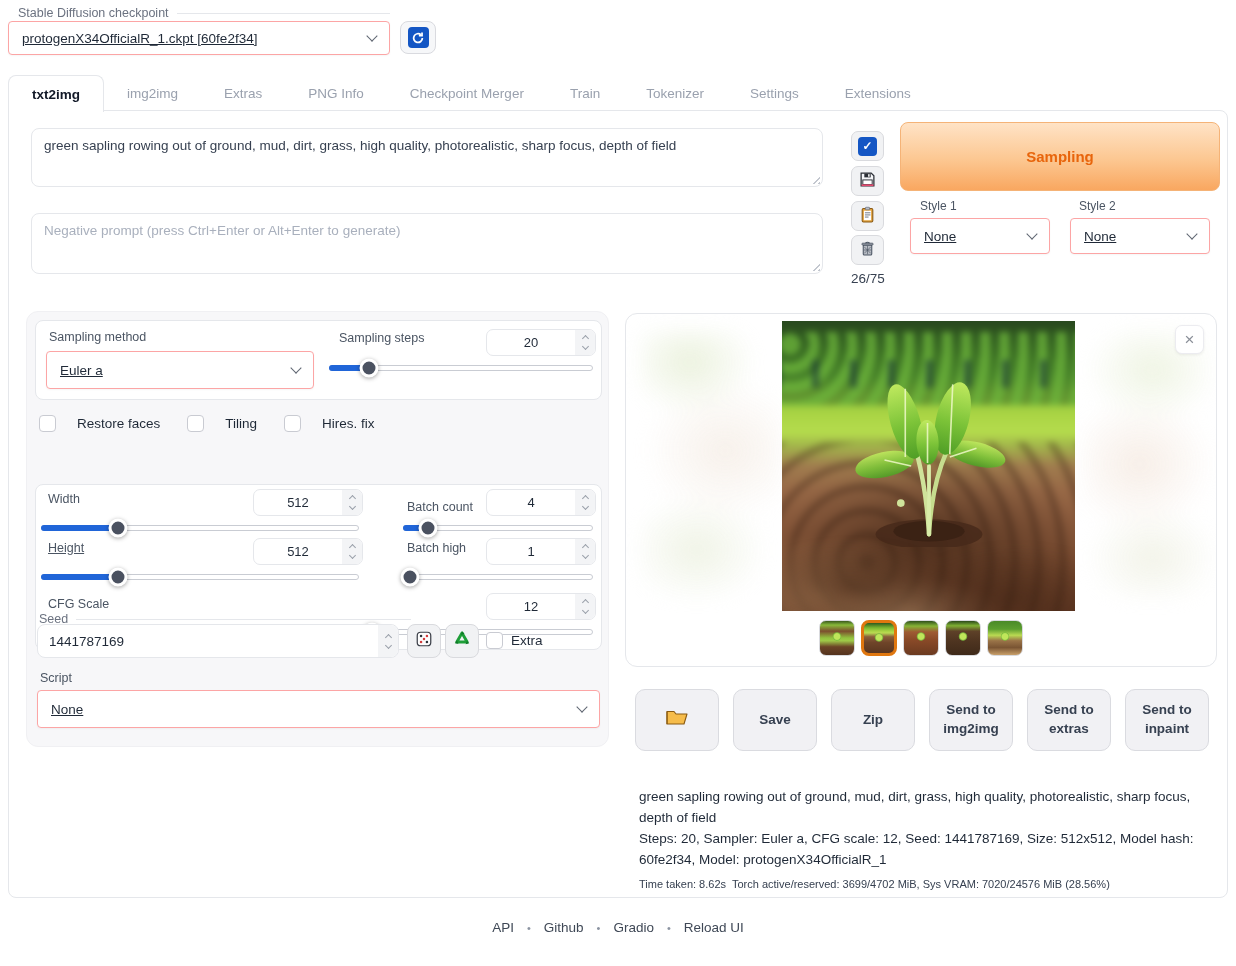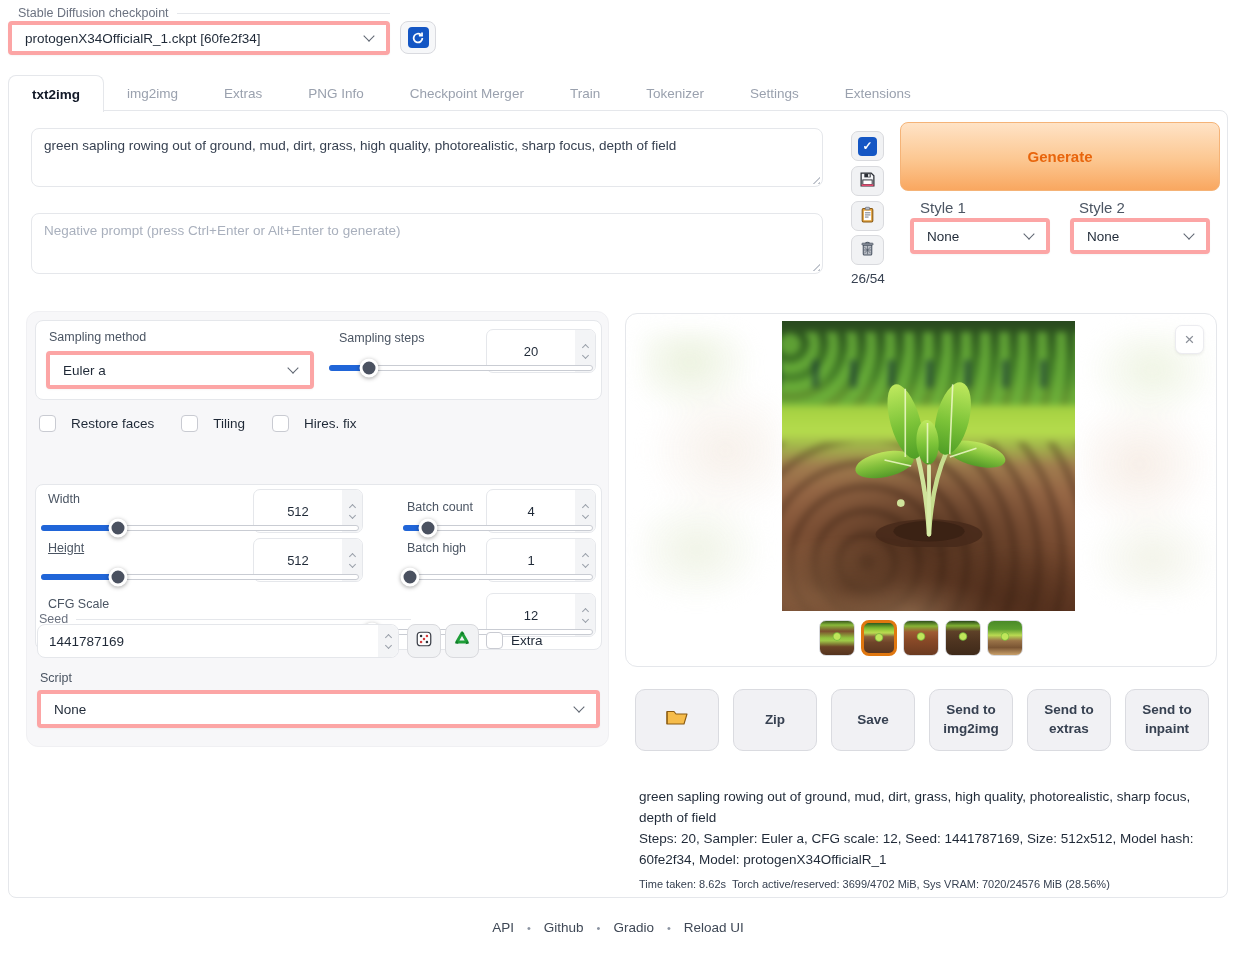--- a/index.html
+++ b/index.html
@@ -3,21 +3,21 @@
 <meta charset="utf-8">
 <style>
   * { box-sizing: border-box; margin: 0; padding: 0; }
   html,body { width:1236px; height:966px; background:#fff; font-family:"Liberation Sans",sans-serif; color:#111827; }
   .page { position:relative; width:1236px; height:966px; overflow:hidden; }
 
   
   .ckpt-wrap { position:absolute; left:8px; top:5px; width:382px; }
   .legend { display:flex; align-items:center; gap:8px; padding-left:10px; height:16px; color:#6b7280; font-size:12.5px; }
   .legend .rule { flex:1; height:1px; background:#e5e7eb; }
-  .select { height:34px; border:4px solid #fca5a5; border-radius:4px; background:#fff; display:flex; align-items:center; padding:0 13px; font-size:13.5px; color:#1f2937; box-shadow:0 1px 2px rgba(0,0,0,.04); cursor:pointer; }
+  .select { height:34px; border:1px solid #fca5a5; border-radius:4px; background:#fff; display:flex; align-items:center; padding:0 13px; font-size:13.5px; color:#1f2937; box-shadow:0 1px 2px rgba(0,0,0,.04); cursor:pointer;text-decoration:underline; }
   .select .val { flex:1; white-space:nowrap; overflow:hidden; }
   .chev { width:8px; height:8px; border-right:1.7px solid #5f6672; border-bottom:1.7px solid #5f6672; transform:rotate(45deg); margin-top:-4px; flex:none; }
   .refresh-btn { position:absolute; left:400px; top:21px; width:36px; height:33px; border:1px solid #d9dadf; border-radius:8px; background:#f6f7f9; display:flex; align-items:center; justify-content:center; cursor:pointer; }
   .refresh-ic { width:21px; height:21px; background:#1456c4; border-radius:4px; display:flex; align-items:center; justify-content:center; }
 
   
   .tabs { position:absolute; left:8px; top:75px; display:flex; height:36px; font-size:13.5px; }
   .tab { padding:0 23px; display:flex; align-items:center; color:#9aa1ae; cursor:pointer; }
   .tab.active { background:#fff; border:1px solid #e5e7eb; border-bottom:none; border-radius:8px 8px 0 0; color:#111827; font-weight:700; position:relative; z-index:2; height:37px; }
 
@@ -29,43 +29,43 @@
   .ta-wrap textarea::placeholder { color:#a9b0bd; }
   .grip { position:absolute; right:3px; bottom:3px; width:10px; height:10px; clip-path:polygon(100% 0,100% 100%,0 100%); background:repeating-linear-gradient(-45deg,#c3c7cf 0 1.5px,transparent 1.5px 4px); pointer-events:none; }
   .prompt-box { left:22px; top:17px; width:792px; height:59px; }
   .neg-box { left:22px; top:102px; width:792px; height:61px; }
 
   .tool-btn { position:absolute; left:842px; width:33px; height:30px; background:#f1f2f4; border:1px solid #d9dade; border-radius:7px; display:flex; align-items:center; justify-content:center; cursor:pointer; }
   .blue-sq { width:19px; height:19px; background:#1456c4; border-radius:4px; color:#fff; font-size:12px; font-weight:700; display:flex; align-items:center; justify-content:center; }
   .counter { position:absolute; left:836px; top:160px; width:46px; text-align:center; font-size:13.5px; color:#374151; }
 
   .generate { position:absolute; left:891px; top:11px; width:320px; height:69px; border:1px solid #f5b377; border-radius:8px; background:linear-gradient(180deg,#ffe3c6 0%,#fcc791 55%,#f9a760 100%); color:#e8650c; font-weight:700; font-size:15px; display:flex; align-items:center; justify-content:center; cursor:pointer; }
-  .mini-label { position:absolute; color:#4b5563; font-size:15px; }
+  .mini-label { position:absolute; color:#4b5563; font-size:12px; }
 
   
   .panel { position:absolute; left:17px; top:200px; width:583px; height:436px; background:#f7f7f9; border:1px solid #f0f0f3; border-radius:12px; }
   .card { position:absolute; background:#fff; border:1px solid #e5e7eb; border-radius:8px; }
   .cardA { left:8px; top:8px; width:567px; height:80px; }
   .cardB { left:8px; top:128px; width:567px; height:166px;margin-top:44px; }
   .flabel { position:absolute; color:#4b5563; font-size:12.5px; white-space:nowrap; }
 
-  .num { position:absolute; height:44px; border:1px solid #e5e7eb; border-radius:7px; background:#fff; display:flex; align-items:center; overflow:hidden; }
+  .num { position:absolute; height:27px; border:1px solid #e5e7eb; border-radius:7px; background:#fff; display:flex; align-items:center; overflow:hidden; }
   .num .nval { flex:1; text-align:center; font-size:13px; color:#1f2937; }
   .spin { width:20px; height:100%; background:#f3f4f6; display:flex; flex-direction:column; align-items:center; justify-content:center; gap:3px; cursor:pointer; }
   .car { display:block; width:5px; height:5px; border-left:1.5px solid #9aa0aa; border-top:1.5px solid #9aa0aa; }
   .car.up { transform:rotate(45deg); }
   .car.dn { transform:rotate(225deg); }
 
   .slider { position:absolute; height:6px; background:#fff; border:1px solid #c9ccd3; border-radius:4px; cursor:pointer; }
   .slider .fill { position:absolute; left:-1px; top:-1px; bottom:-1px; background:#2065d8; border-radius:4px; }
   .slider .knob { position:absolute; top:50%; width:19px; height:19px; border-radius:50%; background:#4a5160; border:3px solid #fff; box-shadow:0 1px 4px rgba(0,0,0,.35); transform:translate(-50%,-50%); cursor:grab; }
 
   .cb { width:17px; height:17px; background:#fff; border:1px solid #c9cbd2; border-radius:4px; flex:none; cursor:pointer; }
   .chk-row { position:absolute; left:12px; top:103px; display:flex; gap:27px; align-items:center; }
-  .chk-item { display:flex; gap:15px; align-items:center; font-size:13.5px; color:#1f2937; }
+  .chk-item { display:flex; gap:21px; align-items:center; font-size:13.5px; color:#1f2937; }
 
   .seed-input { position:absolute; left:10px; top:312px; width:362px; height:34px; border:1px solid #e5e7eb; border-radius:8px; background:#fff; display:flex; align-items:center; overflow:hidden; }
   .seed-input .sval { flex:1; padding-left:11px; font-size:13.5px; color:#1f2937; }
   .icon-btn { position:absolute; width:34px; height:34px; background:#f1f2f4; border:1px solid #d9dade; border-radius:8px; display:flex; align-items:center; justify-content:center; cursor:pointer; }
 
   
   .gallery { position:absolute; left:616px; top:202px; width:592px; height:354px; background:#fff; border:1px solid #e5e7eb; border-radius:12px; overflow:hidden; }
   .blob { position:absolute; top:16px; height:268px; filter:blur(9px); opacity:.9; }
   .blob-l { left:14px; width:142px; background:radial-gradient(90px 70px at 35% 12%,#e9f0da,transparent 75%),radial-gradient(110px 95px at 60% 45%,#f6efe8,transparent 75%),radial-gradient(95px 75px at 40% 82%,#eef2e3,transparent 75%); }
   .blob-r { left:456px; width:128px; background:radial-gradient(90px 70px at 55% 15%,#edf3e0,transparent 75%),radial-gradient(100px 90px at 45% 50%,#f6ece4,transparent 75%),radial-gradient(90px 70px at 55% 85%,#f1f2e6,transparent 75%); }
@@ -189,23 +189,23 @@
     <div class="tool-btn" style="top:124px;">
       <span>
         <svg width="17" height="17" viewBox="0 0 16 16">
             <rect x="4" y="4.6" width="8" height="9.6" rx="1" fill="#b8bcc4" stroke="#4b5563" stroke-width="1"></rect>
             <rect x="2.8" y="3" width="10.4" height="1.8" rx="0.6" fill="#9aa0aa" stroke="#4b5563" stroke-width="0.8"></rect>
             <path d="M6 2.9 Q8 1.4 10 2.9" fill="none" stroke="#4b5563" stroke-width="1"></path>
             <path d="M5 6.5l6 6M11 6.5l-6 6M4.6 9.4h6.8M8 5.4v8" stroke="#4b5563" stroke-width="0.6"></path>
           </svg>
       </span>
     </div>
-    <div class="counter">26/54</div>
-
-    <div class="generate">Generate</div>
+    <div class="counter">26/75</div>
+
+    <div class="generate">Sampling</div>
     <span class="mini-label" style="left:911px;top:88px;">Style 1</span>
     <div class="select" style="position:absolute;left:901px;top:107px;width:140px;height:36px;">
       <span class="val">None</span>
       <i class="chev"></i>
     </div>
     <span class="mini-label" style="left:1070px;top:88px;">Style 2</span>
     <div class="select" style="position:absolute;left:1061px;top:107px;width:140px;height:36px;">
       <span class="val">None</span>
       <i class="chev"></i>
     </div>
@@ -408,22 +408,22 @@
     <div class="acts">
       <div class="act">
         <span>
           <svg width="24" height="20" viewBox="0 0 24 20">
               <path d="M2 4.5h7l2 2.5h11l-3 10H2z" fill="#f6bc4a" stroke="#8a5a10" stroke-width="1.1" stroke-linejoin="round"></path>
               <path d="M2 4.5v12.5" stroke="#8a5a10" stroke-width="1.1"></path>
               <path d="M2 17l3.2-8h16.8" fill="none" stroke="#8a5a10" stroke-width="0"></path>
             </svg>
         </span>
       </div>
+      <div class="act">Save</div>
       <div class="act">Zip</div>
-      <div class="act">Save</div>
       <div class="act">Send to img2img</div>
       <div class="act">Send to extras</div>
       <div class="act">Send to inpaint</div>
     </div>
 
     <div class="info">
       <div>green sapling rowing out of ground, mud, dirt, grass, high quality, photorealistic, sharp focus, depth of field</div>
       <div>Steps: 20, Sampler: Euler a, CFG scale: 12, Seed: 1441787169, Size: 512x512, Model hash: 60fe2f34, Model: protogenX34OfficialR_1</div>
       <div class="perf">Time taken: 8.62s&nbsp; Torch active/reserved: 3699/4702 MiB, Sys VRAM: 7020/24576 MiB (28.56%)</div>
     </div>

